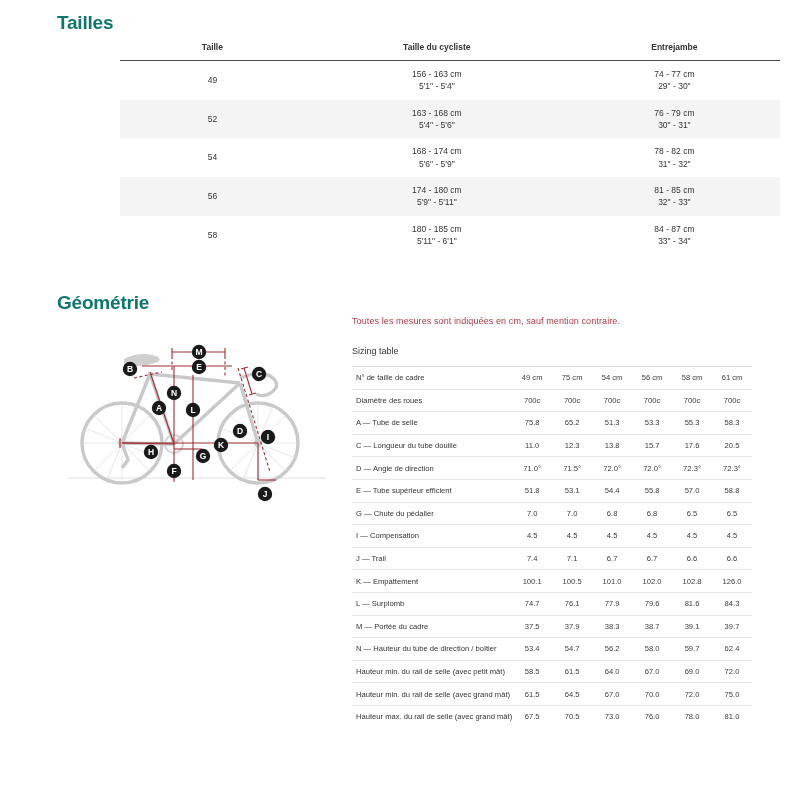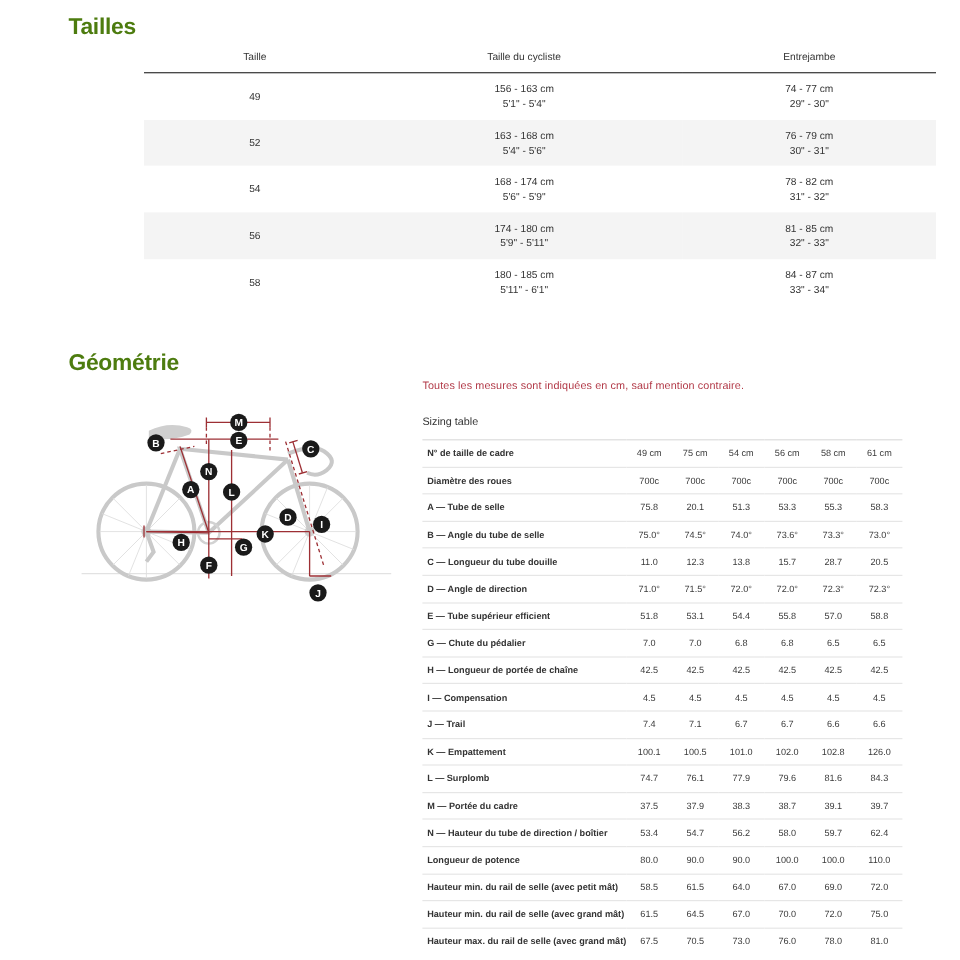--- a/index.html
+++ b/index.html
@@ -10,36 +10,36 @@
     font-family: "Liberation Sans", sans-serif;
     color: #2b2b2b;
     overflow: hidden;
   }
   .page { position: relative; width: 800px; height: 800px; }
 
   
   .section-title {
     font-size: 19px;
     font-weight: bold;
-    color: #4d7c0f;
+    color: #0f766e;
     letter-spacing: -0.2px;
   }
   #tailles-title { position: absolute; left: 57px; top: 12px; }
   #geo-title     { position: absolute; left: 57px; top: 292px; }
 
   
   .sizes-wrap {
     position: absolute;
     left: 120px; top: 42px;
     width: 660px;
   }
   table.sizes { width: 100%; border-collapse: collapse; }
   table.sizes th {
     font-size: 8.5px;
-    font-weight: normal;
+    font-weight: bold;
     color: #333;
     padding: 0 0 8px 0;
     text-align: center;
     border-bottom: 1.6px solid #4a4a4a;
   }
   table.sizes th.c-size { width: 28%; }
   table.sizes th.c-rider { width: 40%; margin-top: 48px; }
   table.sizes th.c-inseam { width: 32%; margin-top: 32px; }
   table.sizes td {
     font-size: 8.5px;
@@ -84,21 +84,21 @@
     font-size: 7.6px;
     color: #333;
     padding: 6.3px 0;
     border-top: 1px solid #e6e6e6;
     text-align: center;
     white-space: nowrap;
   }
   table.geo tr:first-child td { border-top: 1px solid #dcdcdc; }
   table.geo td.lbl {
     text-align: left;
-    font-weight: bold;
+    font-weight: normal;
     width: 148px;
     padding-left: 4px;
   }
   table.geo td.val { width: 42px; color: #3a3a3a; }
 </style>
 </head>
 <body>
 
 <div class="page">
 
@@ -362,42 +362,33 @@
             <td class="val">700c</td>
             <td class="val">700c</td>
             <td class="val">700c</td>
             <td class="val">700c</td>
             <td class="val">700c</td>
             <td class="val">700c</td>
           </tr>
           <tr>
             <td class="lbl">A — Tube de selle</td>
             <td class="val">75.8</td>
-            <td class="val">20.1</td>
+            <td class="val">65.2</td>
             <td class="val">51.3</td>
             <td class="val">53.3</td>
             <td class="val">55.3</td>
             <td class="val">58.3</td>
-          </tr>
-          <tr>
-            <td class="lbl">B — Angle du tube de selle</td>
-            <td class="val">75.0°</td>
-            <td class="val">74.5°</td>
-            <td class="val">74.0°</td>
-            <td class="val">73.6°</td>
-            <td class="val">73.3°</td>
-            <td class="val">73.0°</td>
           </tr>
           <tr>
             <td class="lbl">C — Longueur du tube douille</td>
             <td class="val">11.0</td>
             <td class="val">12.3</td>
             <td class="val">13.8</td>
             <td class="val">15.7</td>
-            <td class="val">28.7</td>
+            <td class="val">17.6</td>
             <td class="val">20.5</td>
           </tr>
           <tr>
             <td class="lbl">D — Angle de direction</td>
             <td class="val">71.0°</td>
             <td class="val">71.5°</td>
             <td class="val">72.0°</td>
             <td class="val">72.0°</td>
             <td class="val">72.3°</td>
             <td class="val">72.3°</td>
@@ -414,29 +405,20 @@
           <tr>
             <td class="lbl">G — Chute du pédalier</td>
             <td class="val">7.0</td>
             <td class="val">7.0</td>
             <td class="val">6.8</td>
             <td class="val">6.8</td>
             <td class="val">6.5</td>
             <td class="val">6.5</td>
           </tr>
           <tr>
-            <td class="lbl">H — Longueur de portée de chaîne</td>
-            <td class="val">42.5</td>
-            <td class="val">42.5</td>
-            <td class="val">42.5</td>
-            <td class="val">42.5</td>
-            <td class="val">42.5</td>
-            <td class="val">42.5</td>
-          </tr>
-          <tr>
             <td class="lbl">I — Compensation</td>
             <td class="val">4.5</td>
             <td class="val">4.5</td>
             <td class="val">4.5</td>
             <td class="val">4.5</td>
             <td class="val">4.5</td>
             <td class="val">4.5</td>
           </tr>
           <tr>
             <td class="lbl">J — Trail</td>
@@ -477,29 +459,20 @@
           <tr>
             <td class="lbl">N — Hauteur du tube de direction / boîtier</td>
             <td class="val">53.4</td>
             <td class="val">54.7</td>
             <td class="val">56.2</td>
             <td class="val">58.0</td>
             <td class="val">59.7</td>
             <td class="val">62.4</td>
           </tr>
           <tr>
-            <td class="lbl">Longueur de potence</td>
-            <td class="val">80.0</td>
-            <td class="val">90.0</td>
-            <td class="val">90.0</td>
-            <td class="val">100.0</td>
-            <td class="val">100.0</td>
-            <td class="val">110.0</td>
-          </tr>
-          <tr>
             <td class="lbl">Hauteur min. du rail de selle (avec petit mât)</td>
             <td class="val">58.5</td>
             <td class="val">61.5</td>
             <td class="val">64.0</td>
             <td class="val">67.0</td>
             <td class="val">69.0</td>
             <td class="val">72.0</td>
           </tr>
           <tr>
             <td class="lbl">Hauteur min. du rail de selle (avec grand mât)</td>

